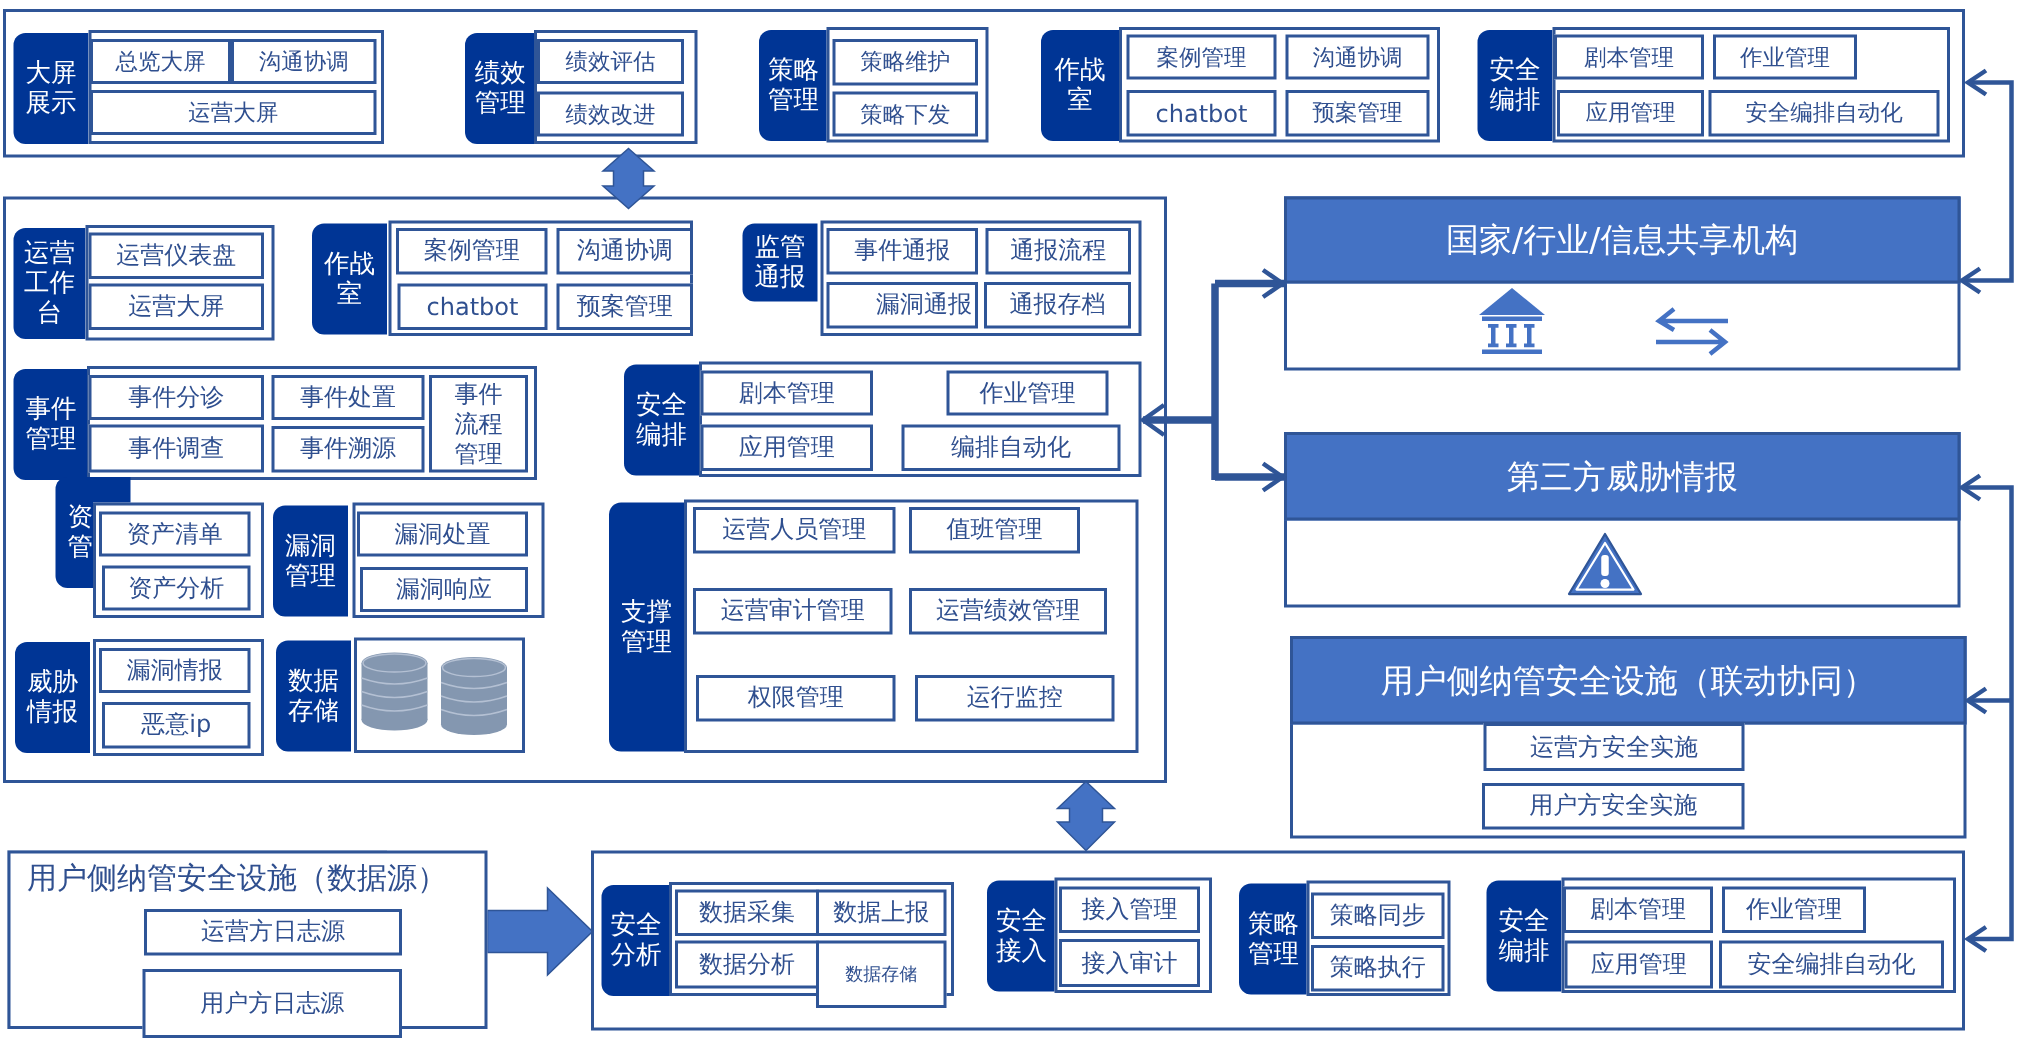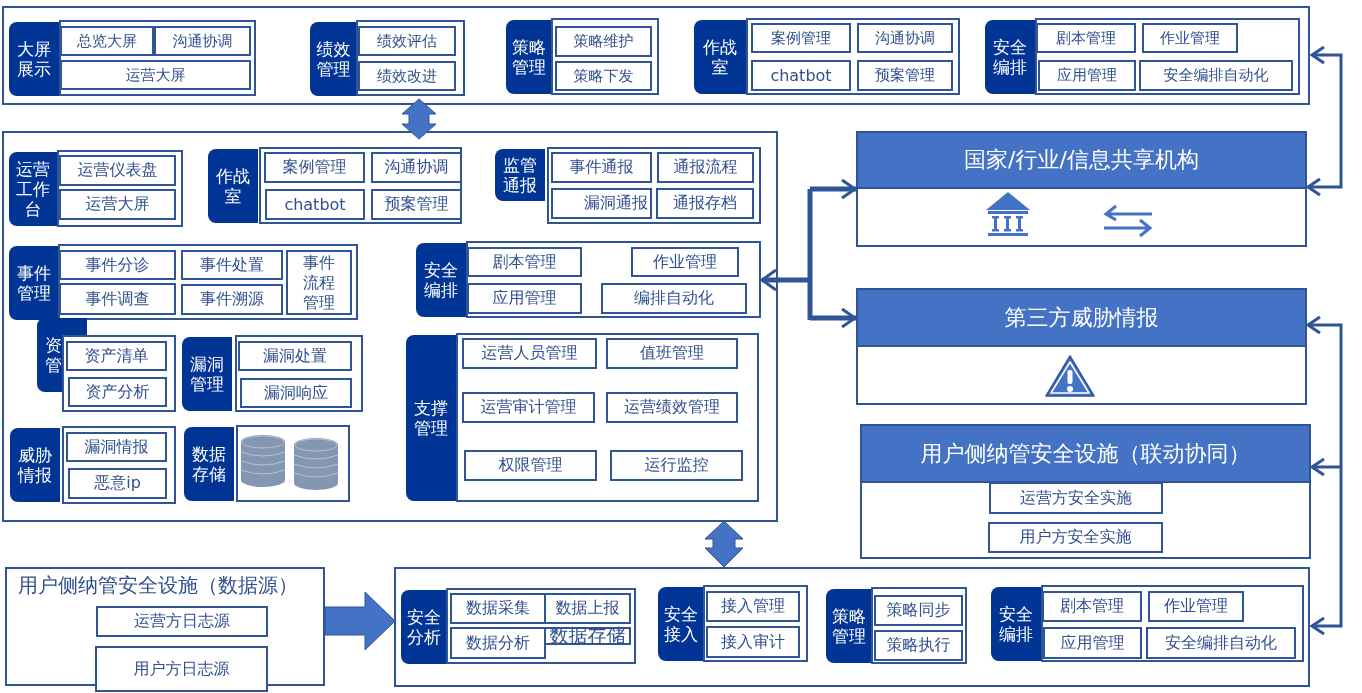--- a/index.html
+++ b/index.html
@@ -117,21 +117,21 @@
   <ellipse cx="25" cy="10" rx="22" ry="7" fill="#8497b0"></ellipse>
   <rect x="3" y="10" width="44" height="38" fill="#8497b0"></rect>
   <ellipse cx="25" cy="48" rx="22" ry="7" fill="#8497b0"></ellipse>
   <path d="M3 20 Q25 28 47 20 M3 29 Q25 37 47 29 M3 38 Q25 46 47 38" stroke="#b4c0d3" stroke-width="1" fill="none"></path>
   <ellipse cx="25" cy="10" rx="21" ry="6" fill="none" stroke="#b4c0d3" stroke-width="1"></ellipse>
 </svg>
 
 <div class="abs lbl" style="left:406px;top:335px;width:50px;height:166px;font-size:17px;">支撑<br>管理</div>
 <div class="abs grp" style="left:456px;top:333px;width:303px;height:169px;"></div>
 <div class="abs cell" style="left:462px;top:338px;width:135px;height:31px;font-size:16px;">运营人员管理</div>
-<div class="abs cell" style="left:606px;top:338px;width:132px;height:31px;font-size:16px;">值班管理</div>
+<div class="abs cell" style="left:606px;top:338px;width:114px;height:31px;font-size:16px;">值班管理</div>
 <div class="abs cell" style="left:462px;top:392px;width:133px;height:31px;font-size:16px;">运营审计管理</div>
 <div class="abs cell" style="left:606px;top:392px;width:132px;height:31px;font-size:16px;">运营绩效管理</div>
 <div class="abs cell" style="left:464px;top:450px;width:133px;height:31px;font-size:16px;">权限管理</div>
 <div class="abs cell" style="left:610px;top:450px;width:133px;height:31px;font-size:16px;">运行监控</div>
 
 <div class="abs panel" style="left:856px;top:131px;width:451px;height:116px;"></div>
 <div class="abs bighead" style="left:856px;top:131px;width:451px;height:58px;">国家/行业/信息共享机构</div>
 <svg class="abs" style="left:983px;top:190px;" width="50" height="50" viewBox="0 0 50 50">
   <polygon points="25,2 3,20 47,20" fill="#4472c4"></polygon>
   <rect x="5" y="21" width="40" height="3" fill="#4472c4"></rect>
@@ -175,21 +175,21 @@
   <polygon points="0,17 40,17 40,2 70,31 40,60 40,45 0,45" fill="#4472c4" stroke="#2f5597" stroke-width="1"></polygon>
 </svg>
 
 <div class="abs frame" style="left:394px;top:567px;width:916px;height:120px;"></div>
 
 <div class="abs lbl" style="left:401px;top:590px;width:46px;height:74px;font-size:17px;">安全<br>分析</div>
 <div class="abs grp" style="left:446px;top:588px;width:190px;height:76px;"></div>
 <div class="abs cell" style="left:450px;top:593px;width:96px;height:31px;font-size:16px;">数据采集</div>
 <div class="abs cell" style="left:544px;top:593px;width:87px;height:31px;font-size:16px;">数据上报</div>
 <div class="abs cell" style="left:450px;top:627px;width:96px;height:32px;font-size:16px;">数据分析</div>
-<div class="abs cell" style="left:544px;top:627px;width:87px;height:18px;font-size:19px;">数据存储</div>
+<div class="abs cell" style="left:544px;top:627px;width:87px;height:45px;font-size:12px;">数据存储</div>
 
 <div class="abs lbl" style="left:658px;top:587px;width:46px;height:74px;font-size:17px;">安全<br>接入</div>
 <div class="abs grp" style="left:703px;top:585px;width:105px;height:77px;"></div>
 <div class="abs cell" style="left:706px;top:591px;width:94px;height:31px;font-size:16px;">接入管理</div>
 <div class="abs cell" style="left:706px;top:626px;width:94px;height:32px;font-size:16px;">接入审计</div>
 
 <div class="abs lbl" style="left:826px;top:589px;width:46px;height:74px;font-size:17px;">策略<br>管理</div>
 <div class="abs grp" style="left:871px;top:587px;width:96px;height:77px;"></div>
 <div class="abs cell" style="left:874px;top:595px;width:89px;height:31px;font-size:16px;">策略同步</div>
 <div class="abs cell" style="left:874px;top:630px;width:89px;height:31px;font-size:16px;">策略执行</div>

